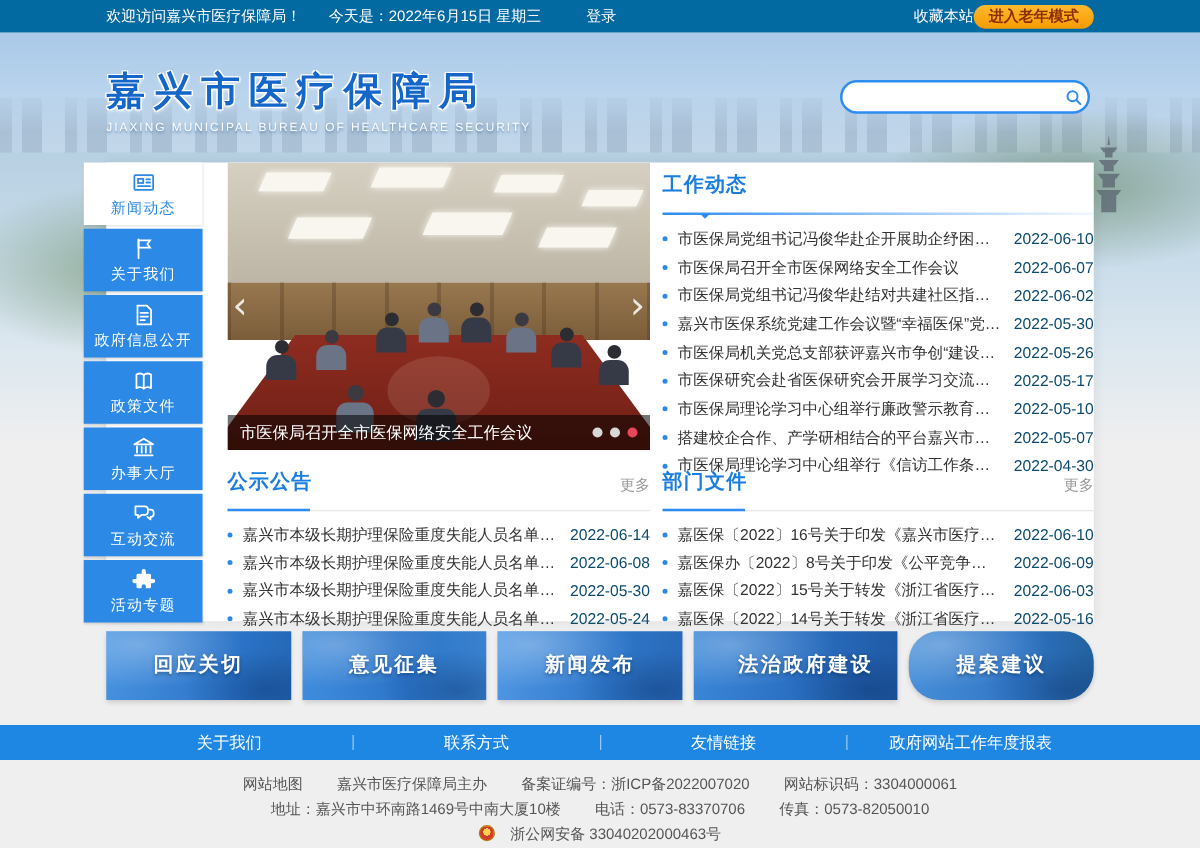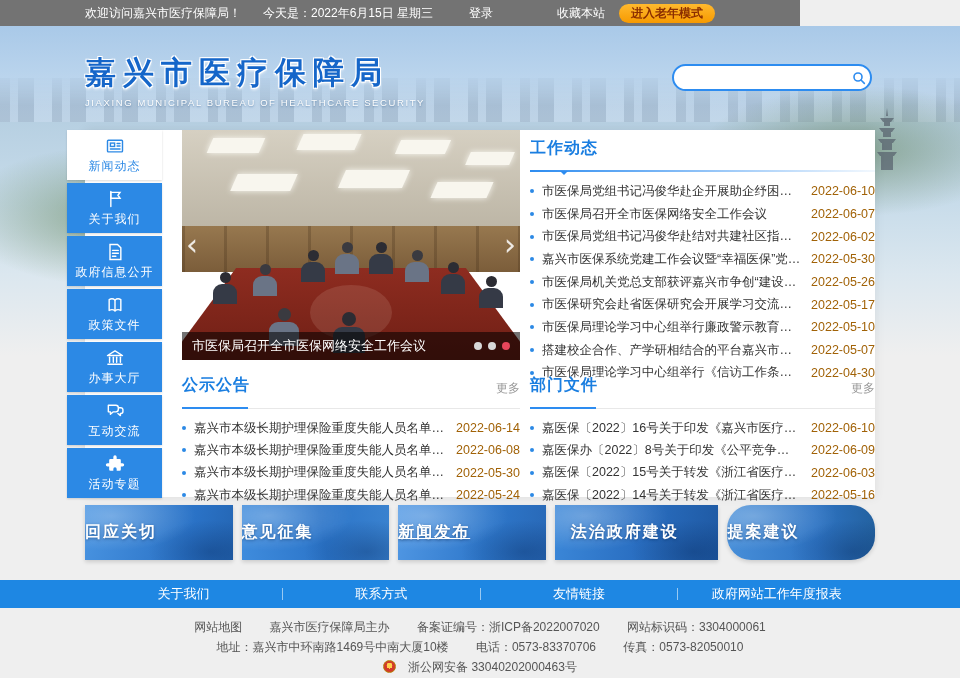--- a/index.html
+++ b/index.html
@@ -4,26 +4,26 @@
 <style>
   * { margin:0; padding:0; box-sizing:border-box; }
   html,body { width:960px; height:678px; }
   body {
     position:relative; overflow:hidden;
     background:#efefef;
     font-family:"Liberation Sans","DejaVu Sans",sans-serif;
     color:#333;
   }
   
-  .topbar{position:absolute;left:0;top:0;width:800px;height:26px;background:#737373;
+  .topbar{position:absolute;left:0;top:0;width:960px;height:26px;background:#0369a1;
     display:flex;align-items:center;padding:0 85px;font-size:12px;color:#fff;z-index:30;}
   .topbar .spacer{flex:1}
   .tb-item{margin-right:22px;white-space:nowrap;}
   .tb-login{margin-right:0;margin-left:14px;cursor:pointer;}
-  .tb-fav{margin-right:14px;cursor:pointer;}
+  .tb-fav{cursor:pointer;}
   .elder-btn{height:19px;line-height:19px;padding:0 12px;border-radius:10px;
     background:linear-gradient(#ffb92e,#f79a00);color:#8b2e00;font-weight:bold;
     font-size:12px;border:none;cursor:pointer;white-space:nowrap;}
   
   .header-photo{position:absolute;left:0;top:26px;width:960px;height:330px;overflow:hidden;
     background:linear-gradient(#a9c9e8 0%,#c6dcf0 26%,#d9e7f3 48%,#e6edf3 72%,#efefef 100%);}
   .city-strip{position:absolute;left:0;top:52px;width:100%;height:46px;opacity:.55;
     background:repeating-linear-gradient(90deg,
       rgba(110,132,155,.55) 0 10px, rgba(150,170,190,.35) 10px 18px,
       rgba(95,118,142,.5) 18px 34px, rgba(165,182,200,.3) 34px 52px);
@@ -93,35 +93,35 @@
     background:linear-gradient(90deg,#2d8cf0,rgba(45,140,240,.06));}
   .head-line.thin{height:1px;background:#e8e8e8;}
   .blue-seg{position:absolute;left:0;bottom:-6px;width:66px;height:2px;background:#2d8cf0;}
   .tri{position:absolute;left:30px;bottom:-13px;width:0;height:0;
     border:4px solid transparent;border-top-color:#2d8cf0;}
   .news-list{list-style:none;margin-top:14px;}
   .news-list li{display:flex;align-items:center;cursor:pointer;}
   .wn li{height:22.7px;} .sm li{height:22.3px;}
   .bullet{width:4px;height:4px;border-radius:50%;background:#2c89e5;margin-right:8px;flex:none;}
   .n-title{flex:1;font-size:12.5px;color:#333;white-space:nowrap;overflow:hidden;text-overflow:ellipsis;}
-  .n-date{flex:none;margin-left:10px;font-size:12.5px;color:#a16207;}
+  .n-date{flex:none;margin-left:10px;font-size:12.5px;color:#0c4a6e;}
   .work-news{left:530px;top:138px;width:345px;}
   .notices{left:182px;top:375px;width:338px;}
   .dept-files{left:530px;top:375px;width:345px;}
   
   .banners{position:absolute;left:85px;top:505px;width:790px;height:55px;display:flex;gap:9px;z-index:12;}
-  .banner{flex:1;display:flex;align-items:center;cursor:pointer;
+  .banner{flex:1;display:flex;align-items:center;justify-content:center;cursor:pointer;
     color:#fff;font-size:16px;font-weight:bold;letter-spacing:2px;position:relative;overflow:hidden;
     text-shadow:0 1px 3px rgba(0,40,90,.5);box-shadow:0 2px 4px rgba(0,0,0,.15);}
   .banner::before{content:'';position:absolute;inset:0;
     background:radial-gradient(120px 50px at 18% 20%,rgba(255,255,255,.28),transparent 70%),
                radial-gradient(90px 45px at 85% 85%,rgba(0,30,80,.3),transparent 70%);}
   .banner:nth-child(1){background:linear-gradient(105deg,#4a95e2,#2a72c6 70%,#2465b2);}
   .banner:nth-child(2){background:linear-gradient(80deg,#3f8cdd,#2b74c8 55%,#3a82cf);}
-  .banner:nth-child(3){background:linear-gradient(100deg,#5198e4,#2e77ca 60%,#2868b6);text-decoration:underline;}
+  .banner:nth-child(3){background:linear-gradient(100deg,#5198e4,#2e77ca 60%,#2868b6);}
   .banner:nth-child(4){background:linear-gradient(95deg,#3b87d8,#2a6fc2 50%,#1f5aa4);padding-left:16px;}
   .banner:nth-child(5){background:linear-gradient(85deg,#488fd9,#2e74c4 60%,#23619f);border-radius:24px;}
   .banner span{position:relative;z-index:1;}
   
   .footer-nav{position:absolute;left:0;top:580px;width:960px;height:28px;background:#1e87e3;z-index:12;}
   .footer-nav-inner{width:790px;margin:0 auto;height:100%;display:flex;align-items:center;}
   .fn-item{flex:1;text-align:center;color:#fff;font-size:13px;cursor:pointer;white-space:nowrap;}
   .fn-sep{width:1px;height:12px;background:rgba(255,255,255,.55);}
   .footer-info{position:absolute;left:0;top:608px;width:960px;height:70px;background:#efefef;
     text-align:center;font-size:12px;color:#555;padding-top:9px;}

